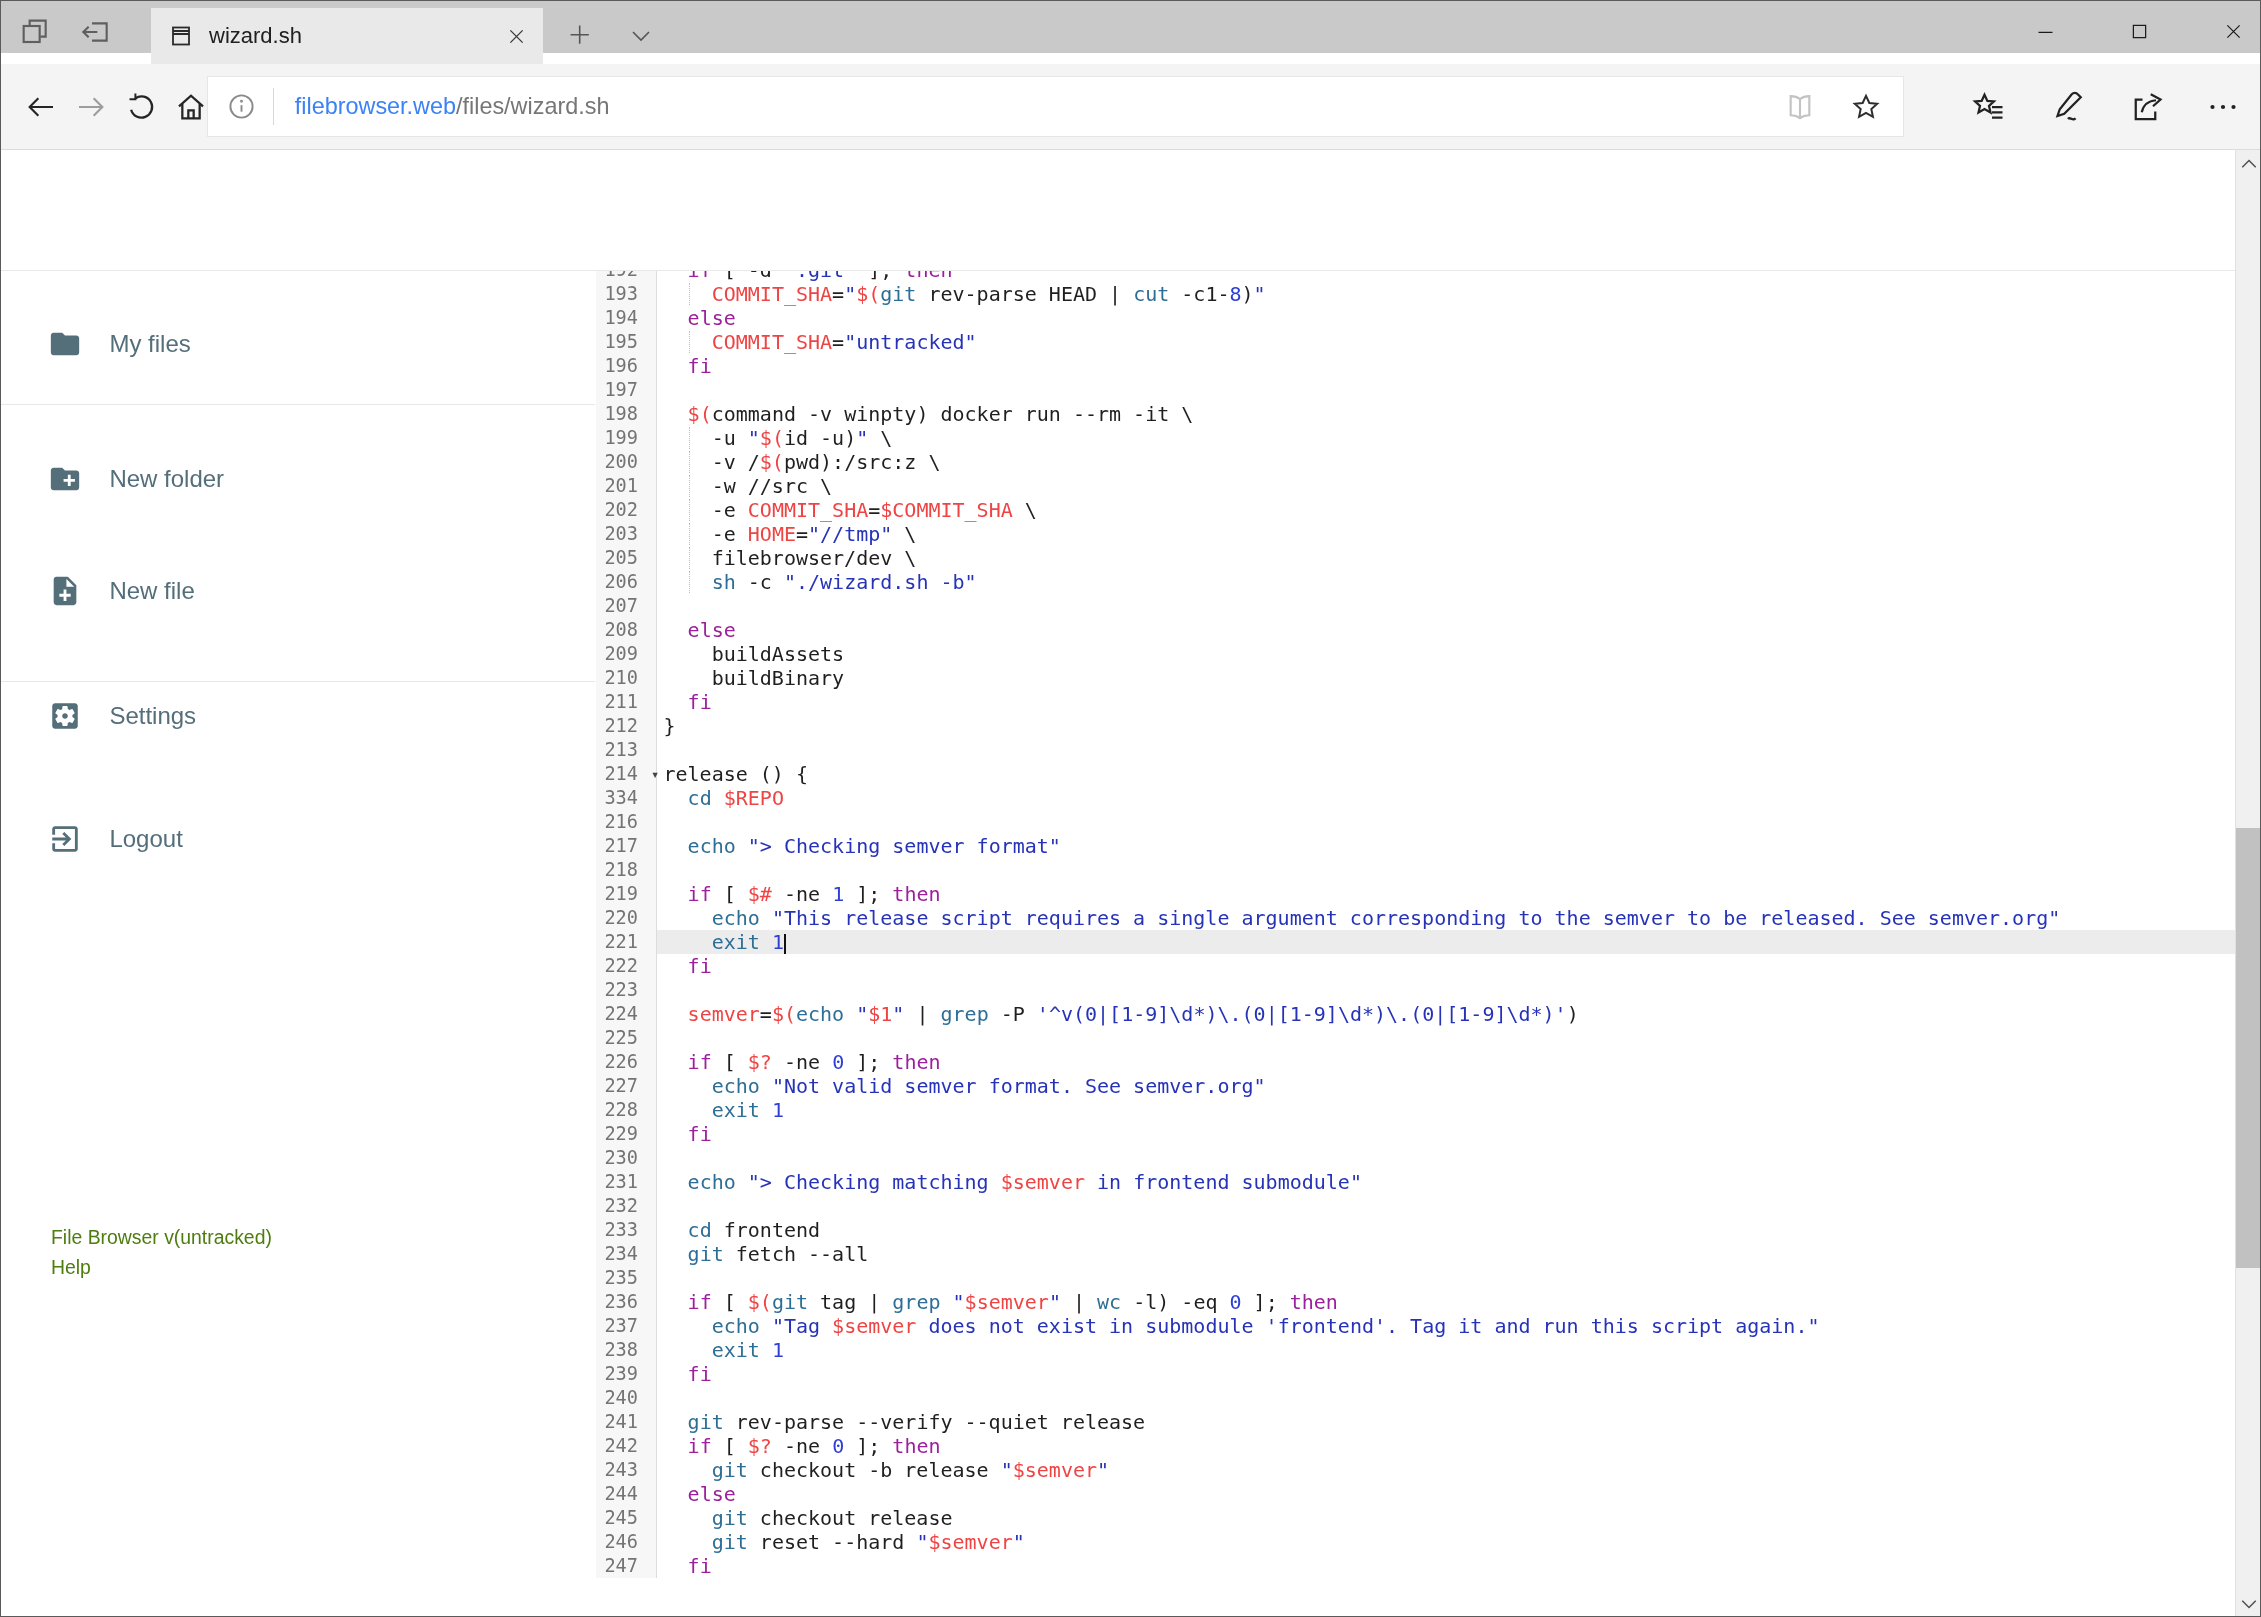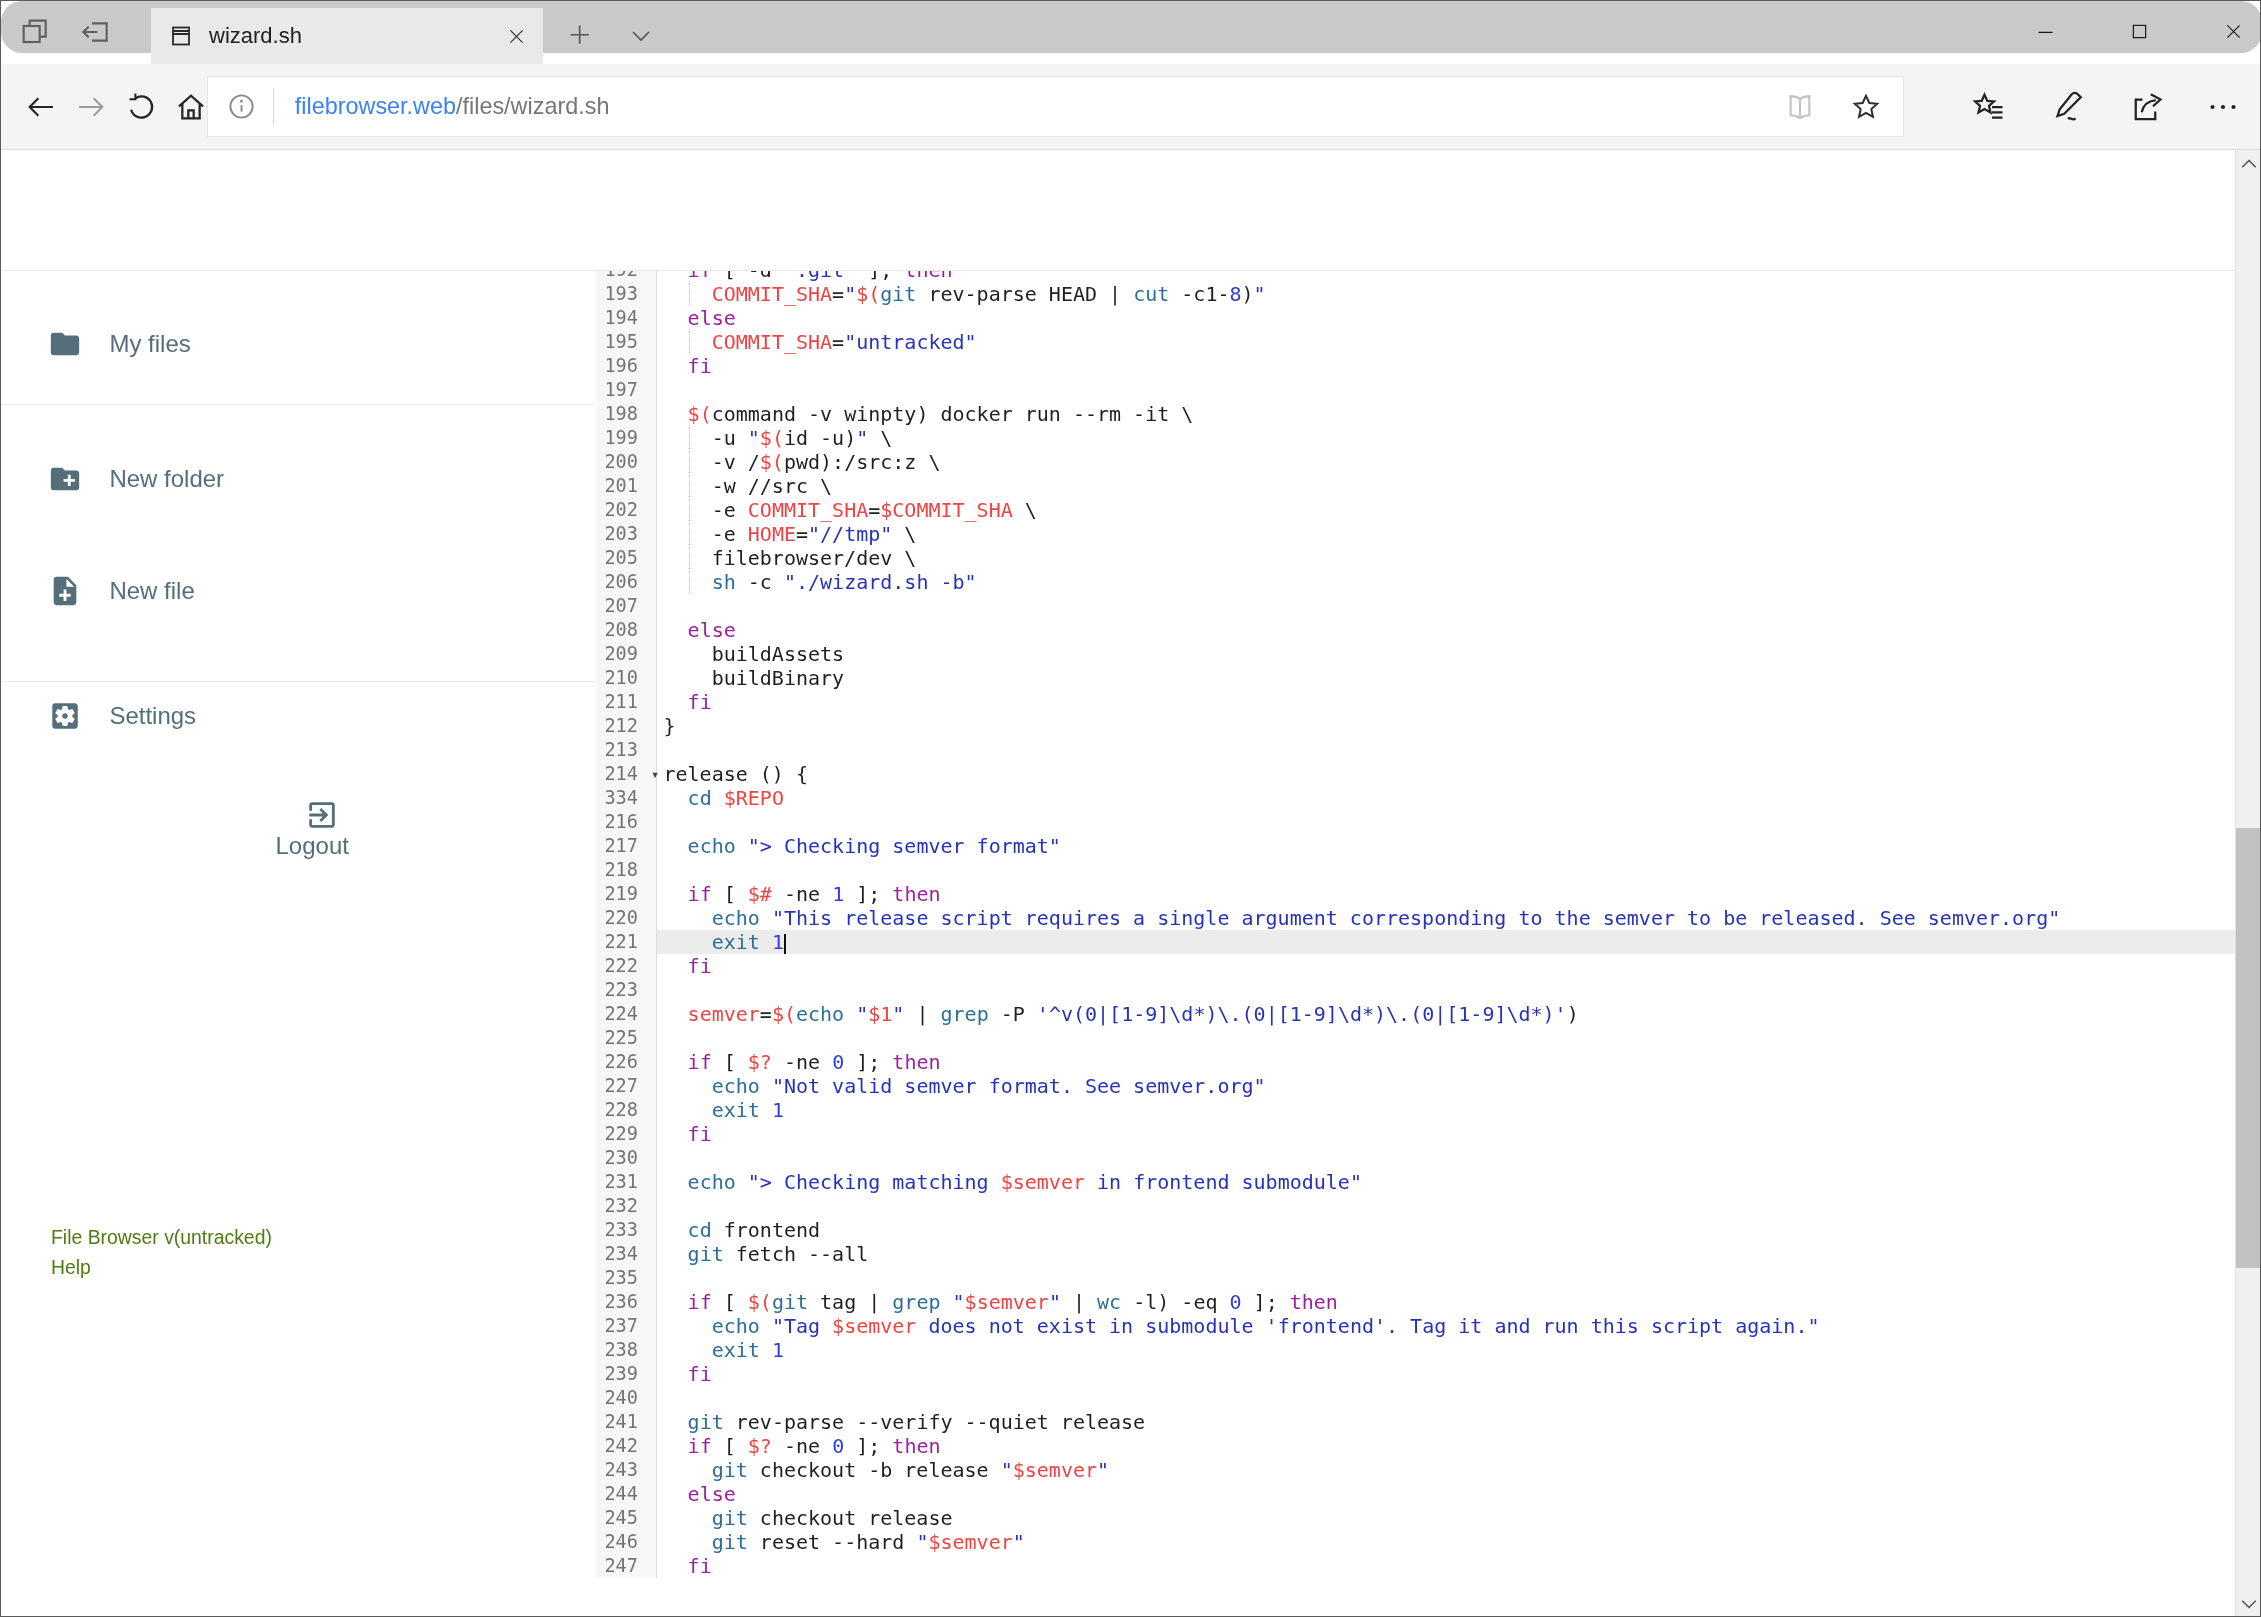--- a/index.html
+++ b/index.html
@@ -1,21 +1,21 @@
 <!DOCTYPE html>
 <html style="font-size:13px"><head>
 <meta charset="utf-8">
 <style>
   html,body{margin:0;padding:0;overflow:hidden;}
   #root{position:relative;width:2261px;height:1617px;background:#fff;
         font-family:"Liberation Sans",sans-serif;box-sizing:border-box;
         border:0.8px solid #5a5a5a;overflow:hidden;}
   svg{display:block;}
   
-  .titlebar{position:absolute;left:0;top:0;width:2261px;height:52px;background:#c9c9c9;border-radius:21px;}
+  .titlebar{position:absolute;left:0;top:0;width:2261px;height:52px;background:#c9c9c9;}
   .tb-icon{position:absolute;top:15.3px;width:32px;height:32px;color:#5f5f5f;}
   .tab{position:absolute;left:150px;top:6.5px;width:392px;height:57px;background:#e9e9e9;
        display:flex;align-items:center;}
   .tab-doc{margin-left:18px;color:#2a2a2a;}
   .tab-title{margin-left:16px;font-size:22px;color:#202020;flex:1;white-space:nowrap;overflow:hidden;}
   .tab-close{margin-right:16px;color:#3a3a3a;}
   .newtab{position:absolute;left:565px;top:20px;color:#555;}
   .tabchev{position:absolute;left:628px;top:26px;color:#555;}
   .caption{position:absolute;right:10.5px;top:9.7px;display:flex;gap:57px;}
   .cap-btn{width:37px;height:42px;display:flex;align-items:center;justify-content:center;color:#1a1a1a;}
@@ -311,21 +311,21 @@
           <span class="lbl">New file</span>
         </div>
         <div class="side-item" style="top: 404px;">
           <span class="icn">
             <svg width="34" height="34" viewBox="0 0 24 24" fill="currentColor">
               <path d="M12 10c-1.1 0-2 .9-2 2s.9 2 2 2 2-.9 2-2-.9-2-2-2zm7-7H5c-1.1 0-2 .9-2 2v14c0 1.1.9 2 2 2h14c1.1 0 2-.9 2-2V5c0-1.1-.9-2-2-2zm-1.75 9c0 .23-.02.46-.05.68l1.48 1.16c.13.11.17.3.08.45l-1.4 2.42c-.09.15-.27.21-.43.15l-1.74-.7c-.36.28-.76.51-1.18.69l-.26 1.85c-.03.17-.18.3-.35.3h-2.8c-.17 0-.32-.13-.35-.29l-.26-1.85c-.43-.18-.82-.41-1.18-.69l-1.74.7c-.16.06-.34 0-.43-.15l-1.4-2.42c-.09-.15-.05-.34.08-.45l1.48-1.16c-.03-.23-.05-.46-.05-.69s.02-.46.05-.68l-1.48-1.16c-.13-.11-.17-.3-.08-.45l1.4-2.42c.09-.15.27-.21.43-.15l1.74.7c.36-.28.76-.51 1.18-.69l.26-1.85c.03-.17.18-.3.35-.3h2.8c.17 0 .32.13.35.29l.26 1.85c.43.18.82.41 1.18.69l1.74-.7c.16-.06.34 0 .43.15l1.4 2.42c.09.15.05.34-.08.45l-1.48 1.16c.03.23.05.46.05.69z"></path>
             </svg>
           </span>
           <span class="lbl">Settings</span>
         </div>
-        <div class="side-item" style="top: 527px; flex-direction: column;">
+        <div class="side-item" style="top: 527px;">
           <span class="icn">
             <svg width="34" height="34" viewBox="0 0 24 24" fill="currentColor">
               <path d="M10.09 15.59 11.5 17l5-5-5-5-1.41 1.41L12.67 11H3v2h9.67l-2.58 2.59zM19 3H5c-1.11 0-2 .9-2 2v4h2V5h14v14H5v-4H3v4c0 1.1.89 2 2 2h14c1.1 0 2-.9 2-2V5c0-1.1-.9-2-2-2z"></path>
             </svg>
           </span>
           <span class="lbl">Logout</span>
         </div>
       </div>
     <div class="side-div" style="top:133px"></div>
     <div class="side-div" style="top:410px"></div>

